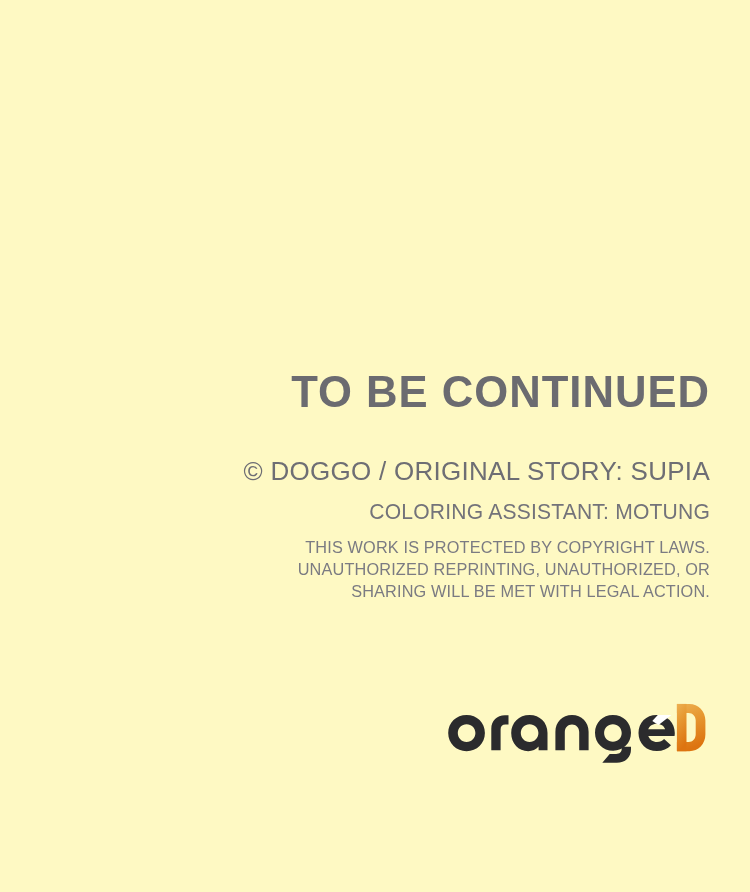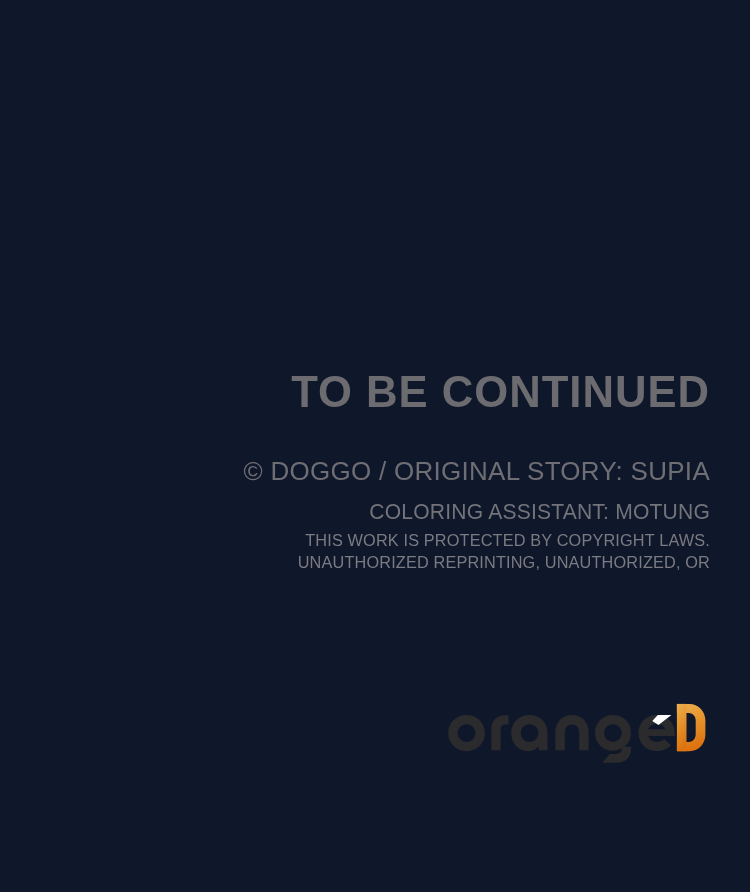--- a/index.html
+++ b/index.html
@@ -5,21 +5,21 @@
   html, body {
     margin: 0;
     padding: 0;
     background: #ffffff;
   }
 
   #page {
     position: relative;
     width: 750px;
     height: 892px;
-    background: #0f172a;
+    background: #fef9c3;
     overflow: hidden;
     font-family: "Liberation Sans", sans-serif;
     -webkit-font-smoothing: antialiased;
   }
 
   
   .credits-block {
     position: absolute;
     right: 40px;
     top: 368px;
@@ -59,21 +59,21 @@
     font-weight: 300;
     color: #73737a;
     letter-spacing: 0.2px;
     line-height: 1.15;
     white-space: nowrap;
     transform: scaleX(0.98);
     transform-origin: right center;
   }
 
   .legal-block {
-    margin-top: 6px;
+    margin-top: 13px;
     font-family: "Liberation Sans", sans-serif;
     font-size: 16.3px;
     font-weight: 300;
     color: #7b7b82;
     letter-spacing: 0.15px;
     line-height: 1.33;
   }
   .legal-block div { white-space: nowrap; }
 
   
@@ -95,20 +95,21 @@
 
     <div class="to-be-continued">TO BE CONTINUED</div>
 
     <div class="author-line">© DOGGO / ORIGINAL STORY: SUPIA</div>
 
     <div class="assistant-line">COLORING ASSISTANT: MOTUNG</div>
 
     <div class="legal-block">
       <div>THIS WORK IS PROTECTED BY COPYRIGHT LAWS.</div>
       <div>UNAUTHORIZED REPRINTING, UNAUTHORIZED, OR</div>
+      <div>SHARING WILL BE MET WITH LEGAL ACTION.</div>
     </div>
 
   </div>
 
   <div class="logo">
     <svg viewBox="0 0 262 72" xmlns="http://www.w3.org/2000/svg">
       <defs>
         <linearGradient id="dgrad" x1="0" y1="0" x2="0.25" y2="1">
           <stop offset="0%" stop-color="#edb053"></stop>
           <stop offset="38%" stop-color="#e79a33"></stop>

